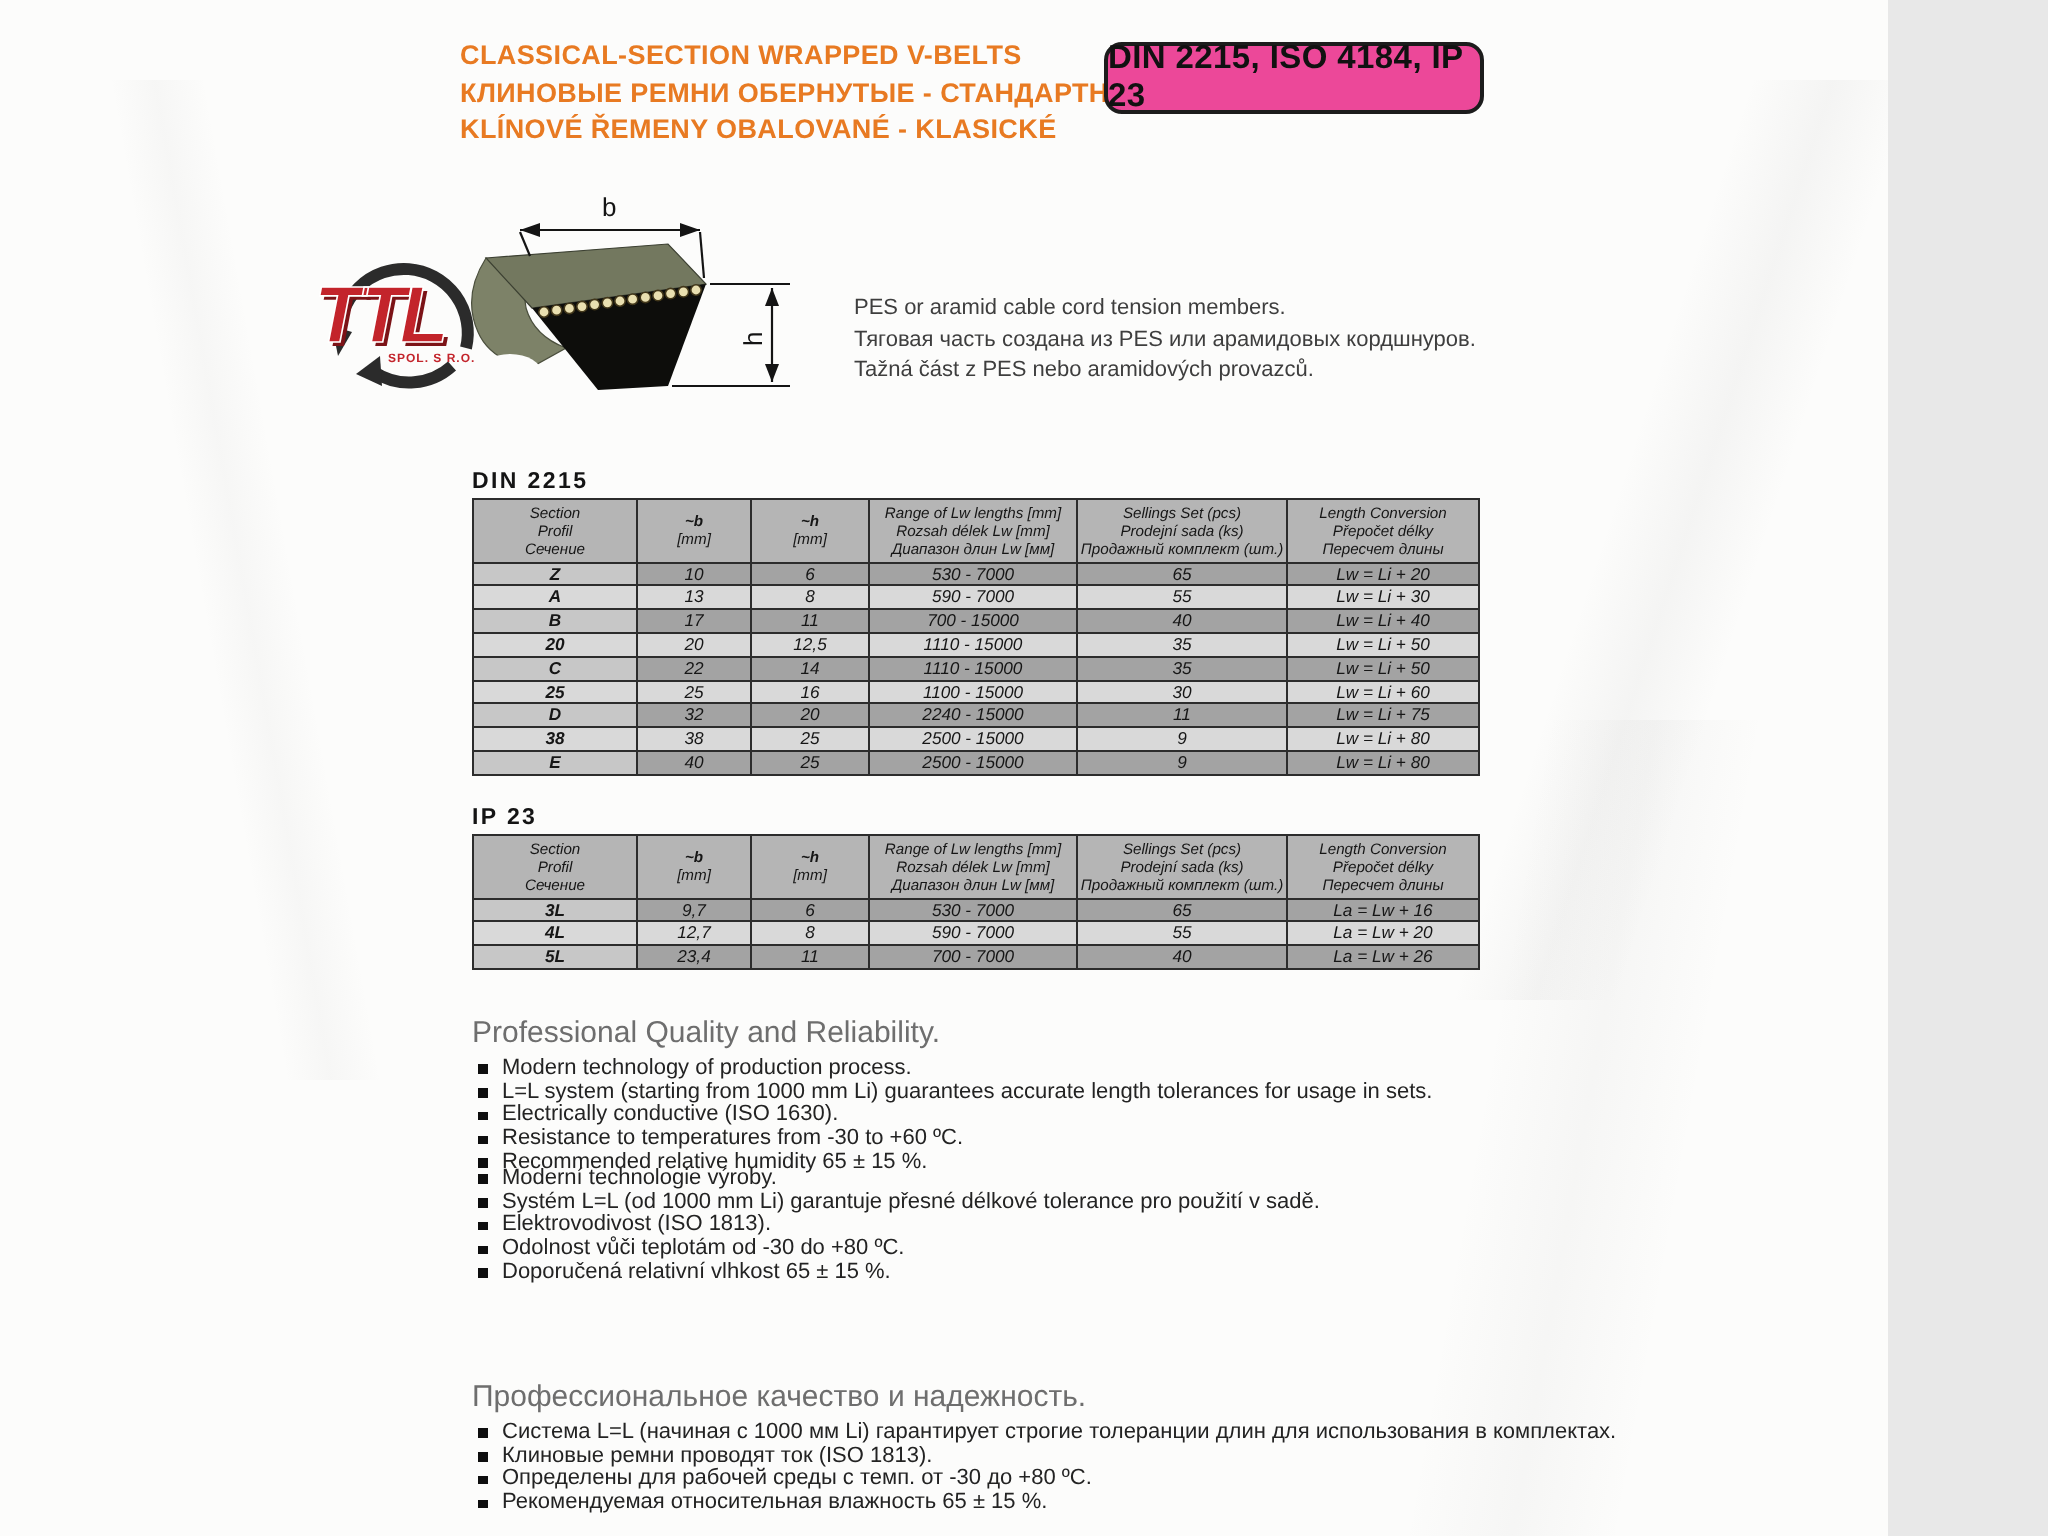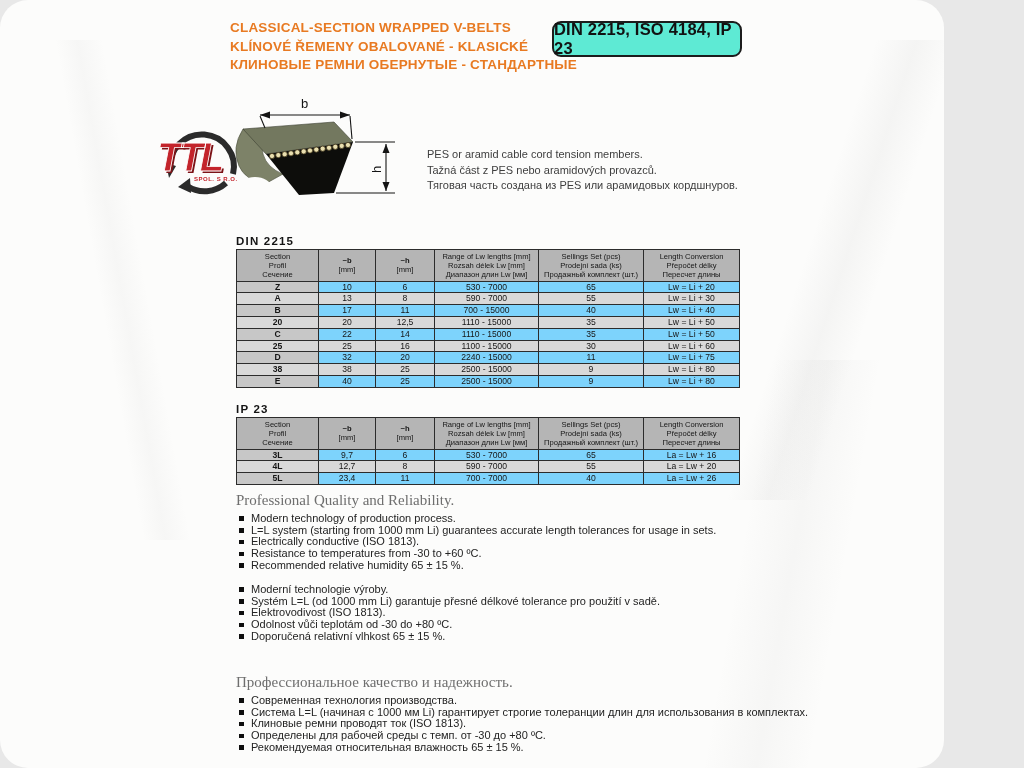--- a/index.html
+++ b/index.html
@@ -1,76 +1,76 @@
 <!DOCTYPE html>
 <html><head>
 <meta charset="utf-8">
 <style>
   html,body{margin:0;padding:0;background:#e8e8e8;}
   .page{position:relative;width:944px;height:768px;background:#fcfcfb;overflow:hidden;
-        font-family:"Liberation Sans",sans-serif;border-radius:28px;}
+        font-family:"Liberation Sans",sans-serif;}
   
   .streak{position:absolute;pointer-events:none;}
   .streak.a{left:660px;top:40px;width:364px;height:460px;
     background:linear-gradient(108deg,transparent 42%,rgba(110,110,110,.055) 50%,transparent 58%);}
   .streak.b{left:560px;top:360px;width:464px;height:408px;
     background:linear-gradient(100deg,transparent 40%,rgba(110,110,110,.045) 50%,transparent 60%);}
   .streak.c{left:0;top:40px;width:230px;height:500px;
     background:linear-gradient(80deg,transparent 45%,rgba(110,110,110,.04) 52%,transparent 60%);}
 
   
   .titles{position:absolute;left:230px;top:19px;}
   .title-line{font-weight:bold;font-size:13.5px;line-height:18.5px;color:#e87a22;letter-spacing:.2px;}
   .standards-box{position:absolute;left:552px;top:21px;width:186px;height:32px;
-    border:2.5px solid #1c1c1c;border-radius:9px;background:#5eead4;
+    border:2.5px solid #1c1c1c;border-radius:9px;background:#ec4899;
     display:flex;align-items:center;justify-content:center;
     font-weight:bold;font-size:16.5px;color:#111;letter-spacing:.2px;}
 
   
   .logo-svg{position:absolute;left:156px;top:117px;}
   .belt-svg{position:absolute;left:231px;top:92px;}
 
   
   .intro{position:absolute;left:427px;top:147px;font-size:11px;line-height:15.5px;color:#3e3e3e;}
 
   
   .tbl-label{position:absolute;left:236px;font-weight:bold;font-size:11.5px;color:#141414;letter-spacing:1.2px;}
   .lbl-din{top:235px;}
   .lbl-ip{top:403px;}
-  table.spec{position:absolute;left:236px;border-collapse:collapse;table-layout:fixed;background:#7dd3fc;}
+  table.spec{position:absolute;left:236px;border-collapse:collapse;table-layout:fixed;background:#a3a3a3;font-style:italic;}
   .t-din{top:249px;}
   .t-ip{top:417px;}
   .spec th,.spec td{border:1px solid #2c2c2c;text-align:center;padding:0;color:#161616;overflow:hidden;}
   .spec th{background:#b5b5b5;font-weight:normal;font-size:7.6px;line-height:9.2px;padding:1.5px 0;}
   .spec th span{display:block;}
   .spec th .bld{font-weight:bold;}
   .spec td{font-size:8.6px;line-height:10.8px;height:10.8px;}
   .spec tr.alt td{background:#d9d9d9;}
   .spec td.sec{background:#c7c7c7;font-weight:bold;}
 
   
   .sect{position:absolute;left:236px;}
   .s-en{top:492px;} .s-cs{top:584px;} .s-ru{top:674px;}
-  .sect h2{margin:0 0 4px 0;font-size:15px;font-weight:normal;color:#6e6e6e;font-family:Liberation Serif, serif;}
+  .sect h2{margin:16px 0 4px 0;font-size:15px;font-weight:normal;color:#6e6e6e;}
   .sect ul{margin:0;padding:0;list-style:none;}
   .sect li{position:relative;padding-left:15px;font-size:11px;line-height:11.7px;color:#232323;}
   .sect li::before{content:"";position:absolute;left:3px;top:3.4px;width:4.6px;height:4.6px;background:#0e0e0e;}
 </style>
 </head>
 <body>
 
 <div class="page">
   <div class="streak a"></div>
   <div class="streak b"></div>
   <div class="streak c"></div>
 
   <div class="titles">
     <div class="title-line">CLASSICAL-SECTION WRAPPED V-BELTS</div>
+    <div class="title-line">КЛИНОВЫЕ РЕМНИ ОБЕРНУТЫЕ - СТАНДАРТНЫЕ</div>
     <div class="title-line">KLÍNOVÉ ŘEMENY OBALOVANÉ - KLASICKÉ</div>
-    <div class="title-line">КЛИНОВЫЕ РЕМНИ ОБЕРНУТЫЕ - СТАНДАРТНЫЕ</div>
   </div>
   <div class="standards-box">DIN 2215, ISO 4184, IP 23</div>
 
   <svg class="logo-svg" width="96" height="86" viewBox="0 0 96 86">
     <g>
       <path d="M14,52 A32,32 0 1 1 77,57" fill="none" stroke="#2b2b2b" stroke-width="6"></path>
       <polygon points="10,46 20,49 13,61" fill="#2b2b2b"></polygon>
       <path d="M70,66 A32,32 0 0 1 31,69" fill="none" stroke="#2b2b2b" stroke-width="6"></path>
       <polygon points="34,61 22,70 35,76" fill="#2b2b2b"></polygon>
     </g>
@@ -118,22 +118,22 @@
       <line x1="105" y1="101" x2="164" y2="101"></line>
       <line x1="155" y1="52" x2="155" y2="99"></line>
     </g>
     <polygon points="155,52 151.5,61 158.5,61" fill="#141414"></polygon>
     <polygon points="155,99 151.5,90 158.5,90" fill="#141414"></polygon>
     <text transform="rotate(-90 146,76)" x="141" y="80" font-size="13" font-family="Liberation Sans, sans-serif" fill="#141414">h</text>
   </svg>
 
   <div class="intro">
     <div>PES or aramid cable cord tension members.</div>
+    <div>Тяговая часть создана из PES или арамидовых кордшнуров.</div>
     <div>Tažná část z PES nebo aramidových provazců.</div>
-    <div>Тяговая часть создана из PES или арамидовых кордшнуров.</div>
   </div>
 
   <div class="tbl-label lbl-din">DIN  2215</div>
   <table class="spec t-din">
     <colgroup>
         <col style="width:82px">
         <col style="width:57px">
         <col style="width:59px">
         <col style="width:104px">
         <col style="width:105px">
@@ -315,37 +315,36 @@
           <td>La = Lw + 26</td>
         </tr>
     </tbody>
   </table>
 
   <div class="sect s-en">
     <h2>Professional Quality and Reliability.</h2>
     <ul>
       <li>Modern technology of production process.</li>
       <li>L=L system (starting from 1000 mm Li) guarantees accurate length tolerances for usage in sets.</li>
-      <li>Electrically conductive (ISO 1813).</li>
+      <li>Electrically conductive (ISO 1630).</li>
       <li>Resistance to temperatures from -30 to +60 ºC.</li>
       <li>Recommended relative humidity 65 ± 15 %.</li>
     </ul>
   </div>
   <div class="sect s-cs">
     <ul>
       <li>Moderní technologie výroby.</li>
       <li>Systém L=L (od 1000 mm Li) garantuje přesné délkové tolerance pro použití v sadě.</li>
       <li>Elektrovodivost (ISO 1813).</li>
       <li>Odolnost vůči teplotám od -30 do +80 ºC.</li>
       <li>Doporučená relativní vlhkost 65 ± 15 %.</li>
     </ul>
   </div>
   <div class="sect s-ru">
     <h2>Профессиональное качество и надежность.</h2>
     <ul>
-      <li>Современная технология производства.</li>
       <li>Система L=L (начиная с 1000 мм Li) гарантирует строгие толеранции длин для использования в комплектах.</li>
       <li>Клиновые ремни проводят ток (ISO 1813).</li>
       <li>Определены для рабочей среды с темп. от -30 до +80 ºC.</li>
       <li>Рекомендуемая относительная влажность 65 ± 15 %.</li>
     </ul>
   </div>
 </div>
 
 </body></html>

